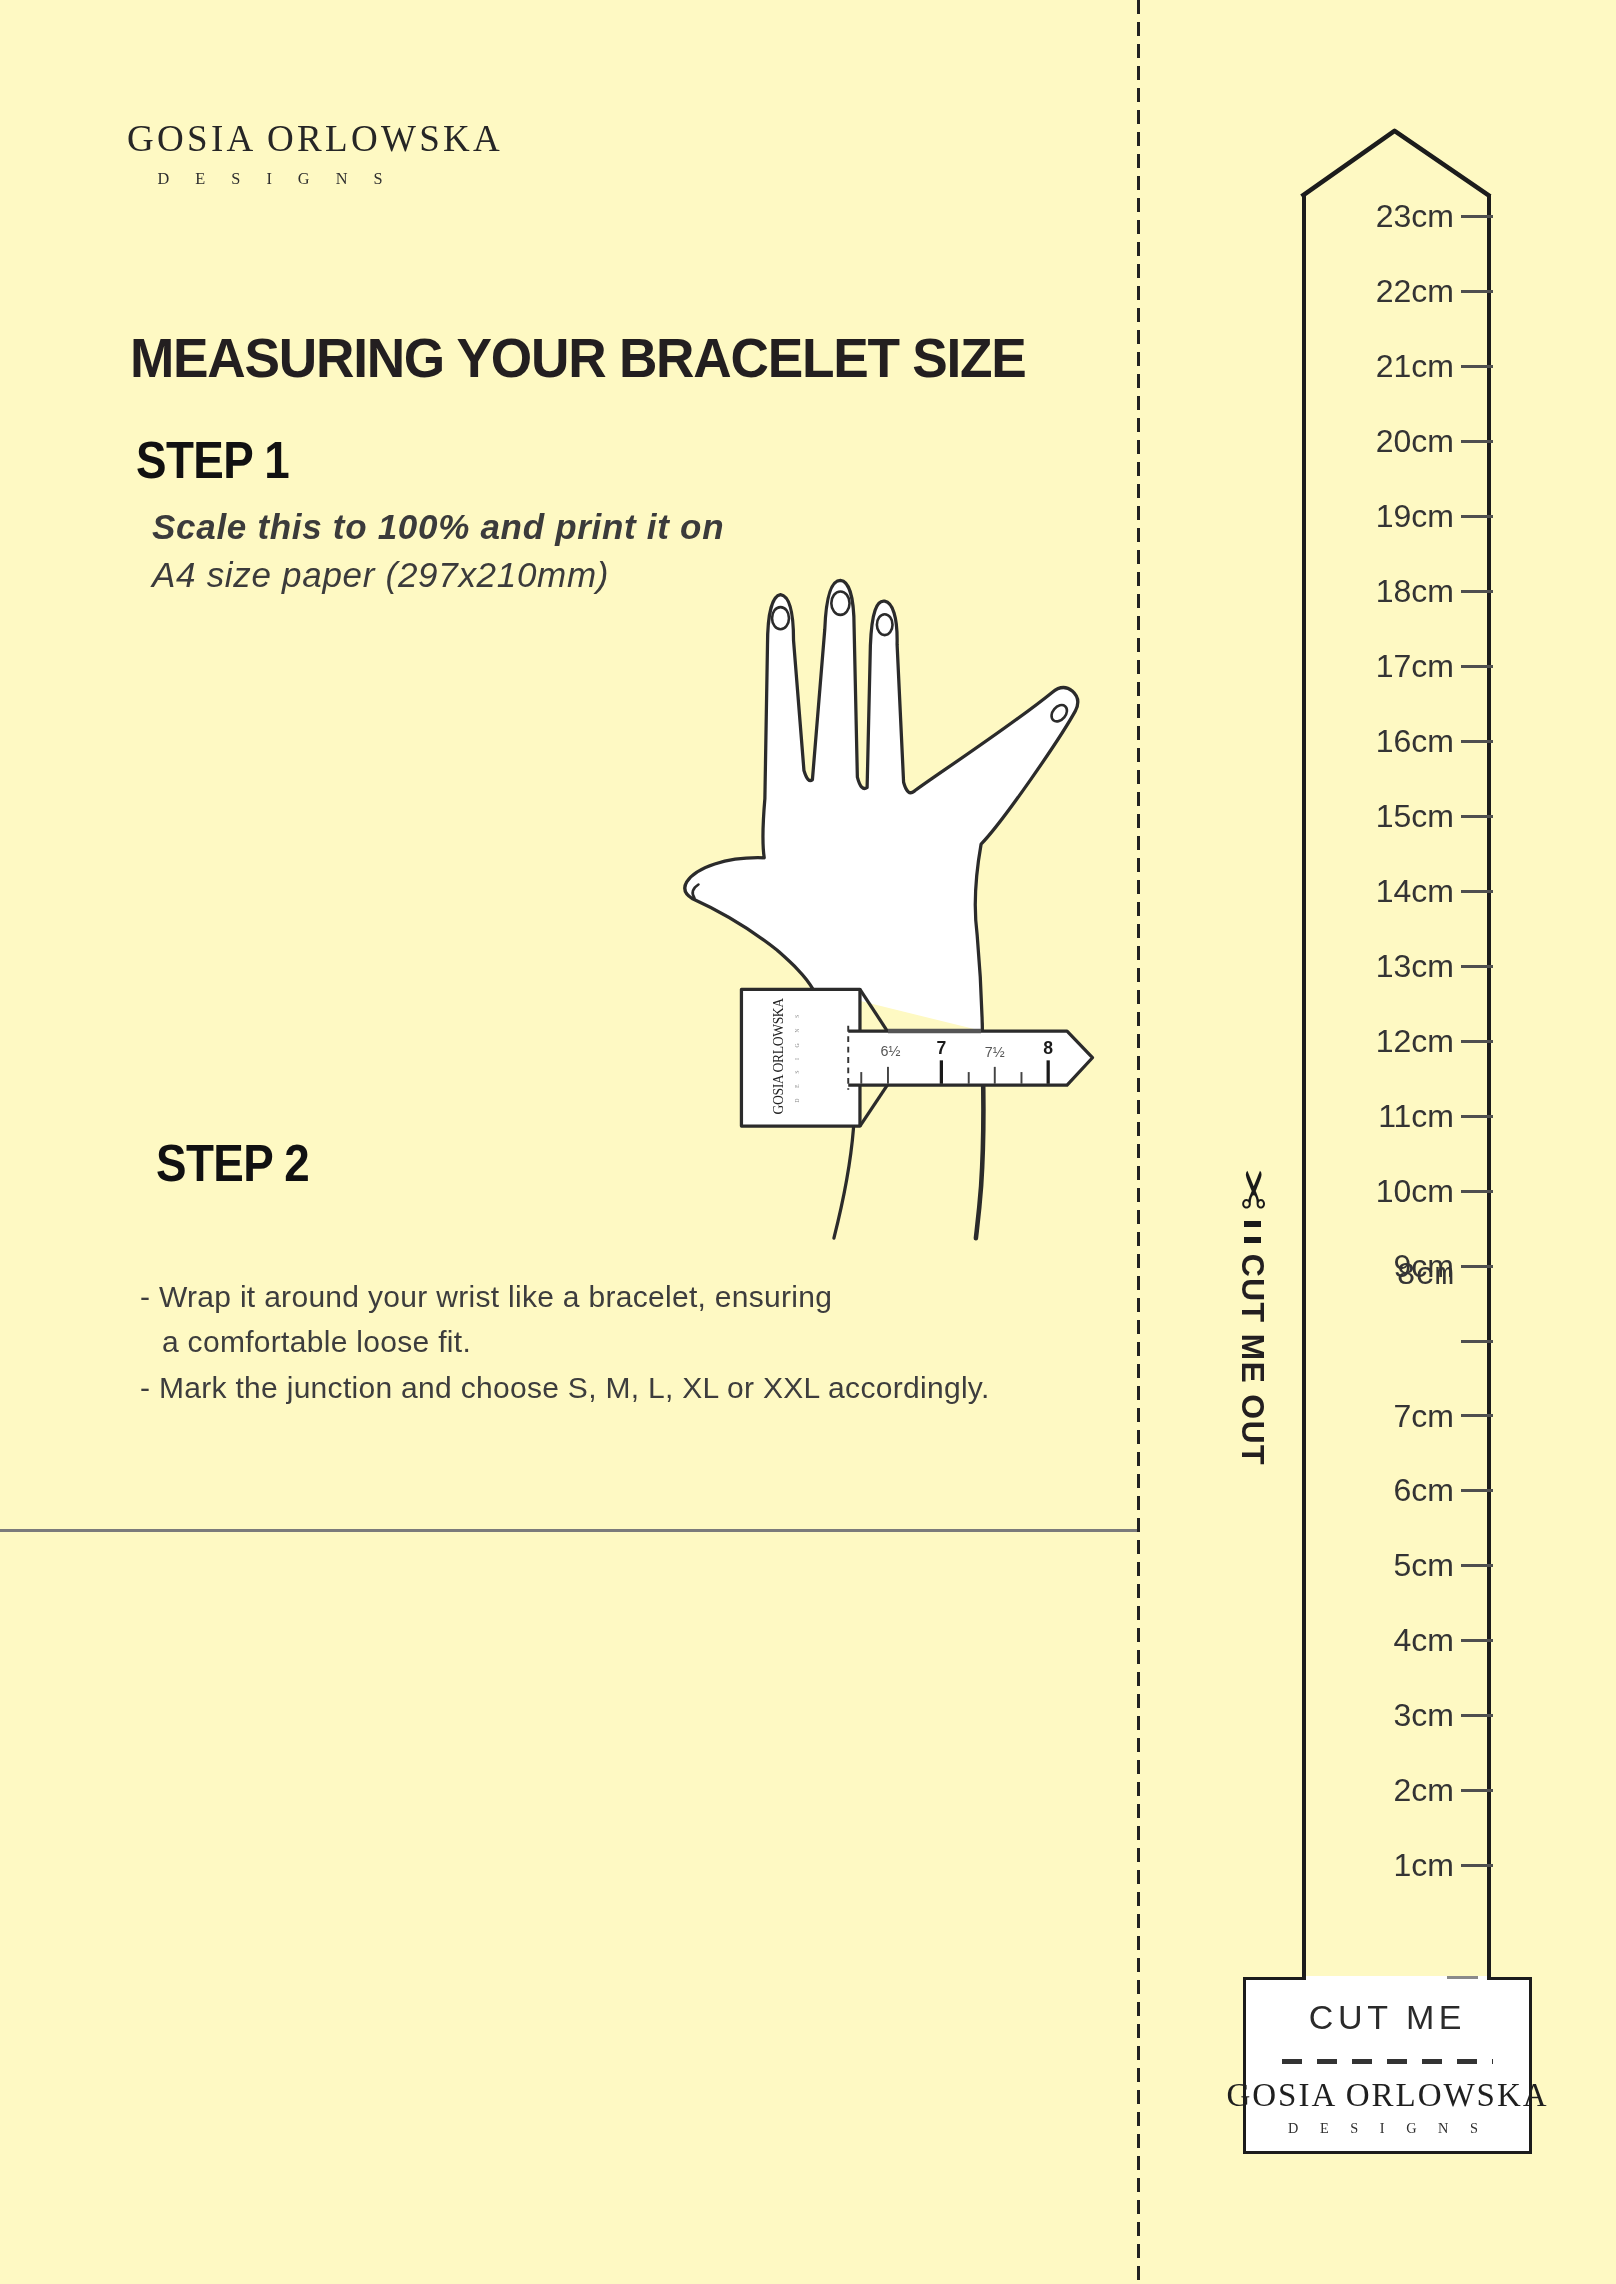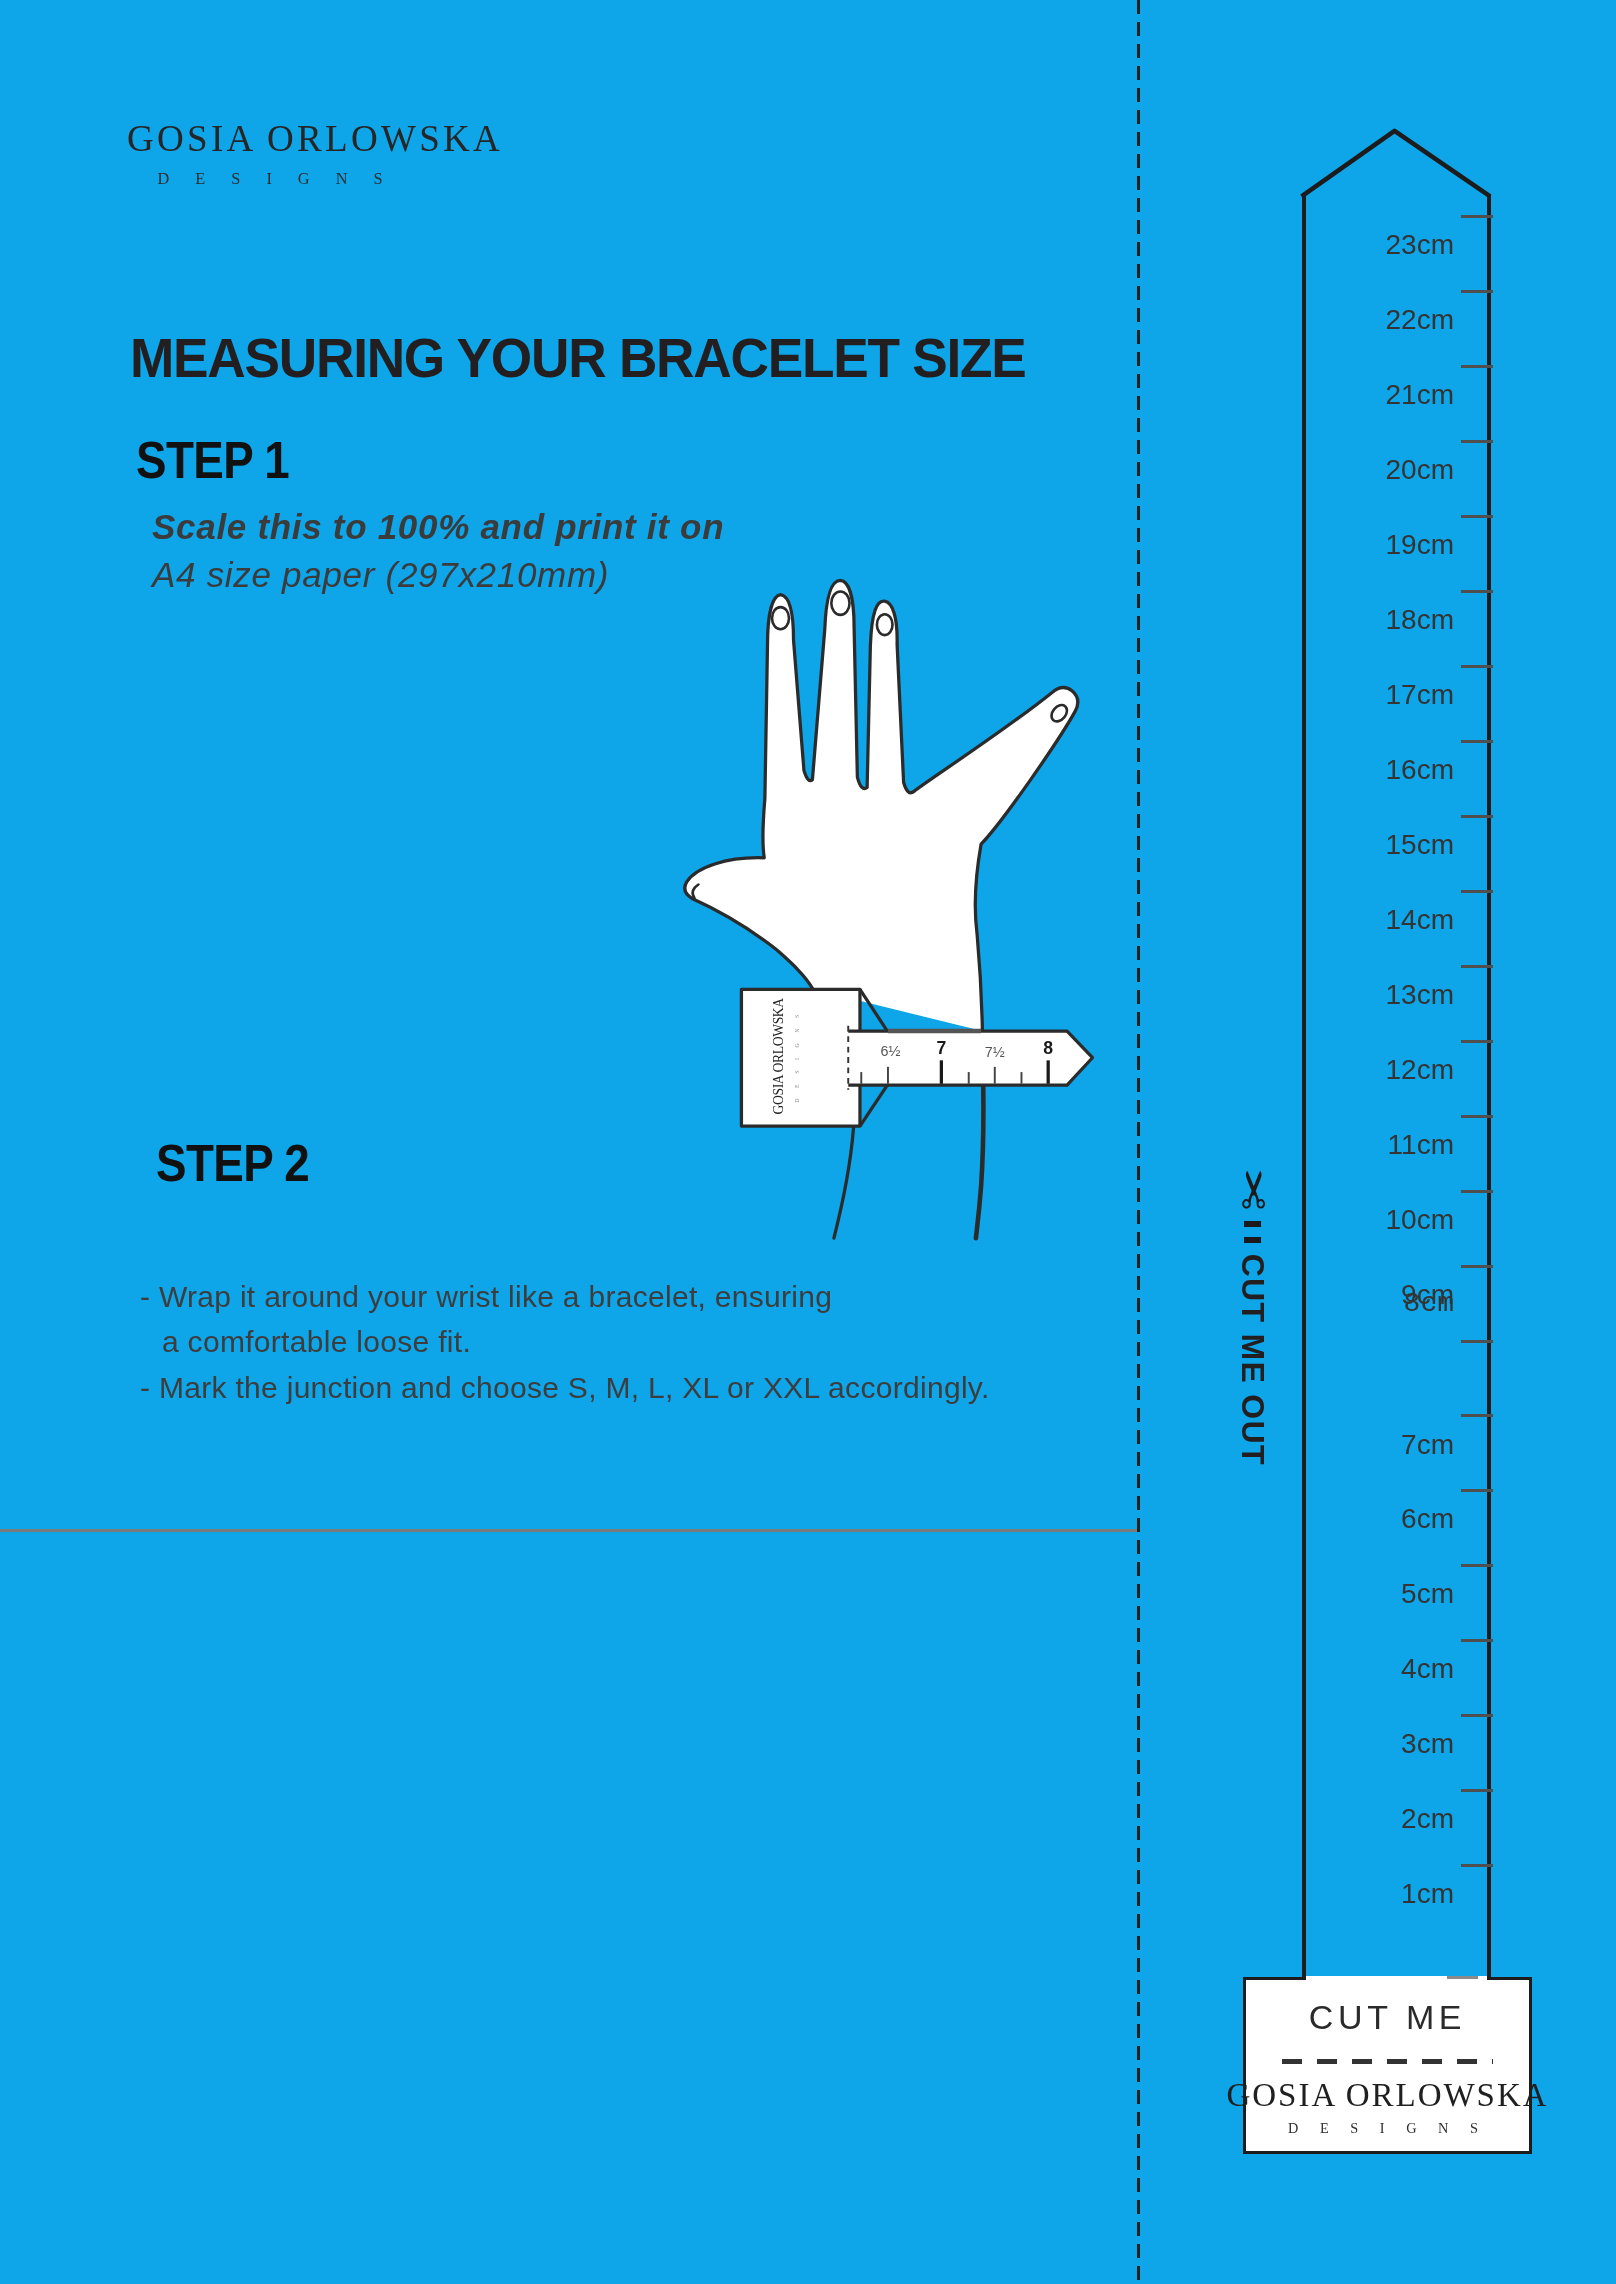--- a/index.html
+++ b/index.html
@@ -1,16 +1,16 @@
 <!DOCTYPE html>
 <html style="font-size:10.4px"><head>
 <meta charset="utf-8">
 <style>
   html,body{margin:0;padding:0;background:#e8e8e8;}
-  #page{position:relative;width:1617px;height:2284px;background:#0ea5e9;overflow:hidden;
+  #page{position:relative;width:1617px;height:2284px;background:#fef9c3;overflow:hidden;
         font-family:"Liberation Sans",sans-serif;color:#231f20;}
   .abs{position:absolute;}
 
   
   .logo-name{font-family:"Liberation Serif",serif;font-size:37px;letter-spacing:3.3px;color:#262626;white-space:nowrap;}
   .logo-sub{font-family:"Liberation Serif",serif;font-size:16.3px;letter-spacing:11px;color:#2e2e2e;white-space:nowrap;}
 
   
   .title{font-size:56px;font-weight:700;letter-spacing:-1.3px;white-space:nowrap;color:#231f20;
          transform:scaleX(.95);transform-origin:left top;}
@@ -31,21 +31,21 @@
       transform-origin:0 0;transform:rotate(90deg);
       display:flex;align-items:center;gap:10.4px;}
   .scissors{font-family:"DejaVu Sans",sans-serif;font-size:51px;line-height:47px;color:#1a1a1a;
       transform:scaleX(-1);display:inline-block;}
   .cutbar{display:inline-block;width:5.9px;height:17.6px;background:#1a1a1a;}
   .cutme-label{font-size:32px;font-weight:700;letter-spacing:1.3px;color:#231f20;white-space:nowrap;}
 
   
   .strip-side{width:3.9px;background:#1c1c1c;}
   .ruler-lbl{position:absolute;left:1285px;width:169px;text-align:right;
-      font-size:28px;color:#343434;line-height:37px;white-space:nowrap;margin-top:28px;}
+      font-size:32px;color:#343434;line-height:37px;white-space:nowrap;}
   .ruler-tick{position:absolute;left:1461px;width:32px;height:2.6px;background:#4f4f4f;}
 
   
   .cut-box{box-sizing:border-box;border:3.9px solid #1c1c1c;background:#fff;
       display:flex;flex-direction:column;align-items:center;}
   .cutme-word{margin-top:19.6px;font-size:34px;letter-spacing:4.6px;color:#2b2b2b;line-height:34px;}
   .cut-dash{margin-top:25px;width:211px;height:5.2px;
       background:repeating-linear-gradient(to right,#333 0 19.6px,transparent 19.6px 35px);}
   .foot-brand{margin-top:15.6px;font-family:"Liberation Serif",serif;font-size:33px;letter-spacing:2px;color:#1f1f1f;line-height:33px;white-space:nowrap;}
   .foot-sub{margin-top:8.5px;font-family:"Liberation Serif",serif;font-size:14.3px;letter-spacing:9px;color:#2e2e2e;line-height:14.3px;white-space:nowrap;}

